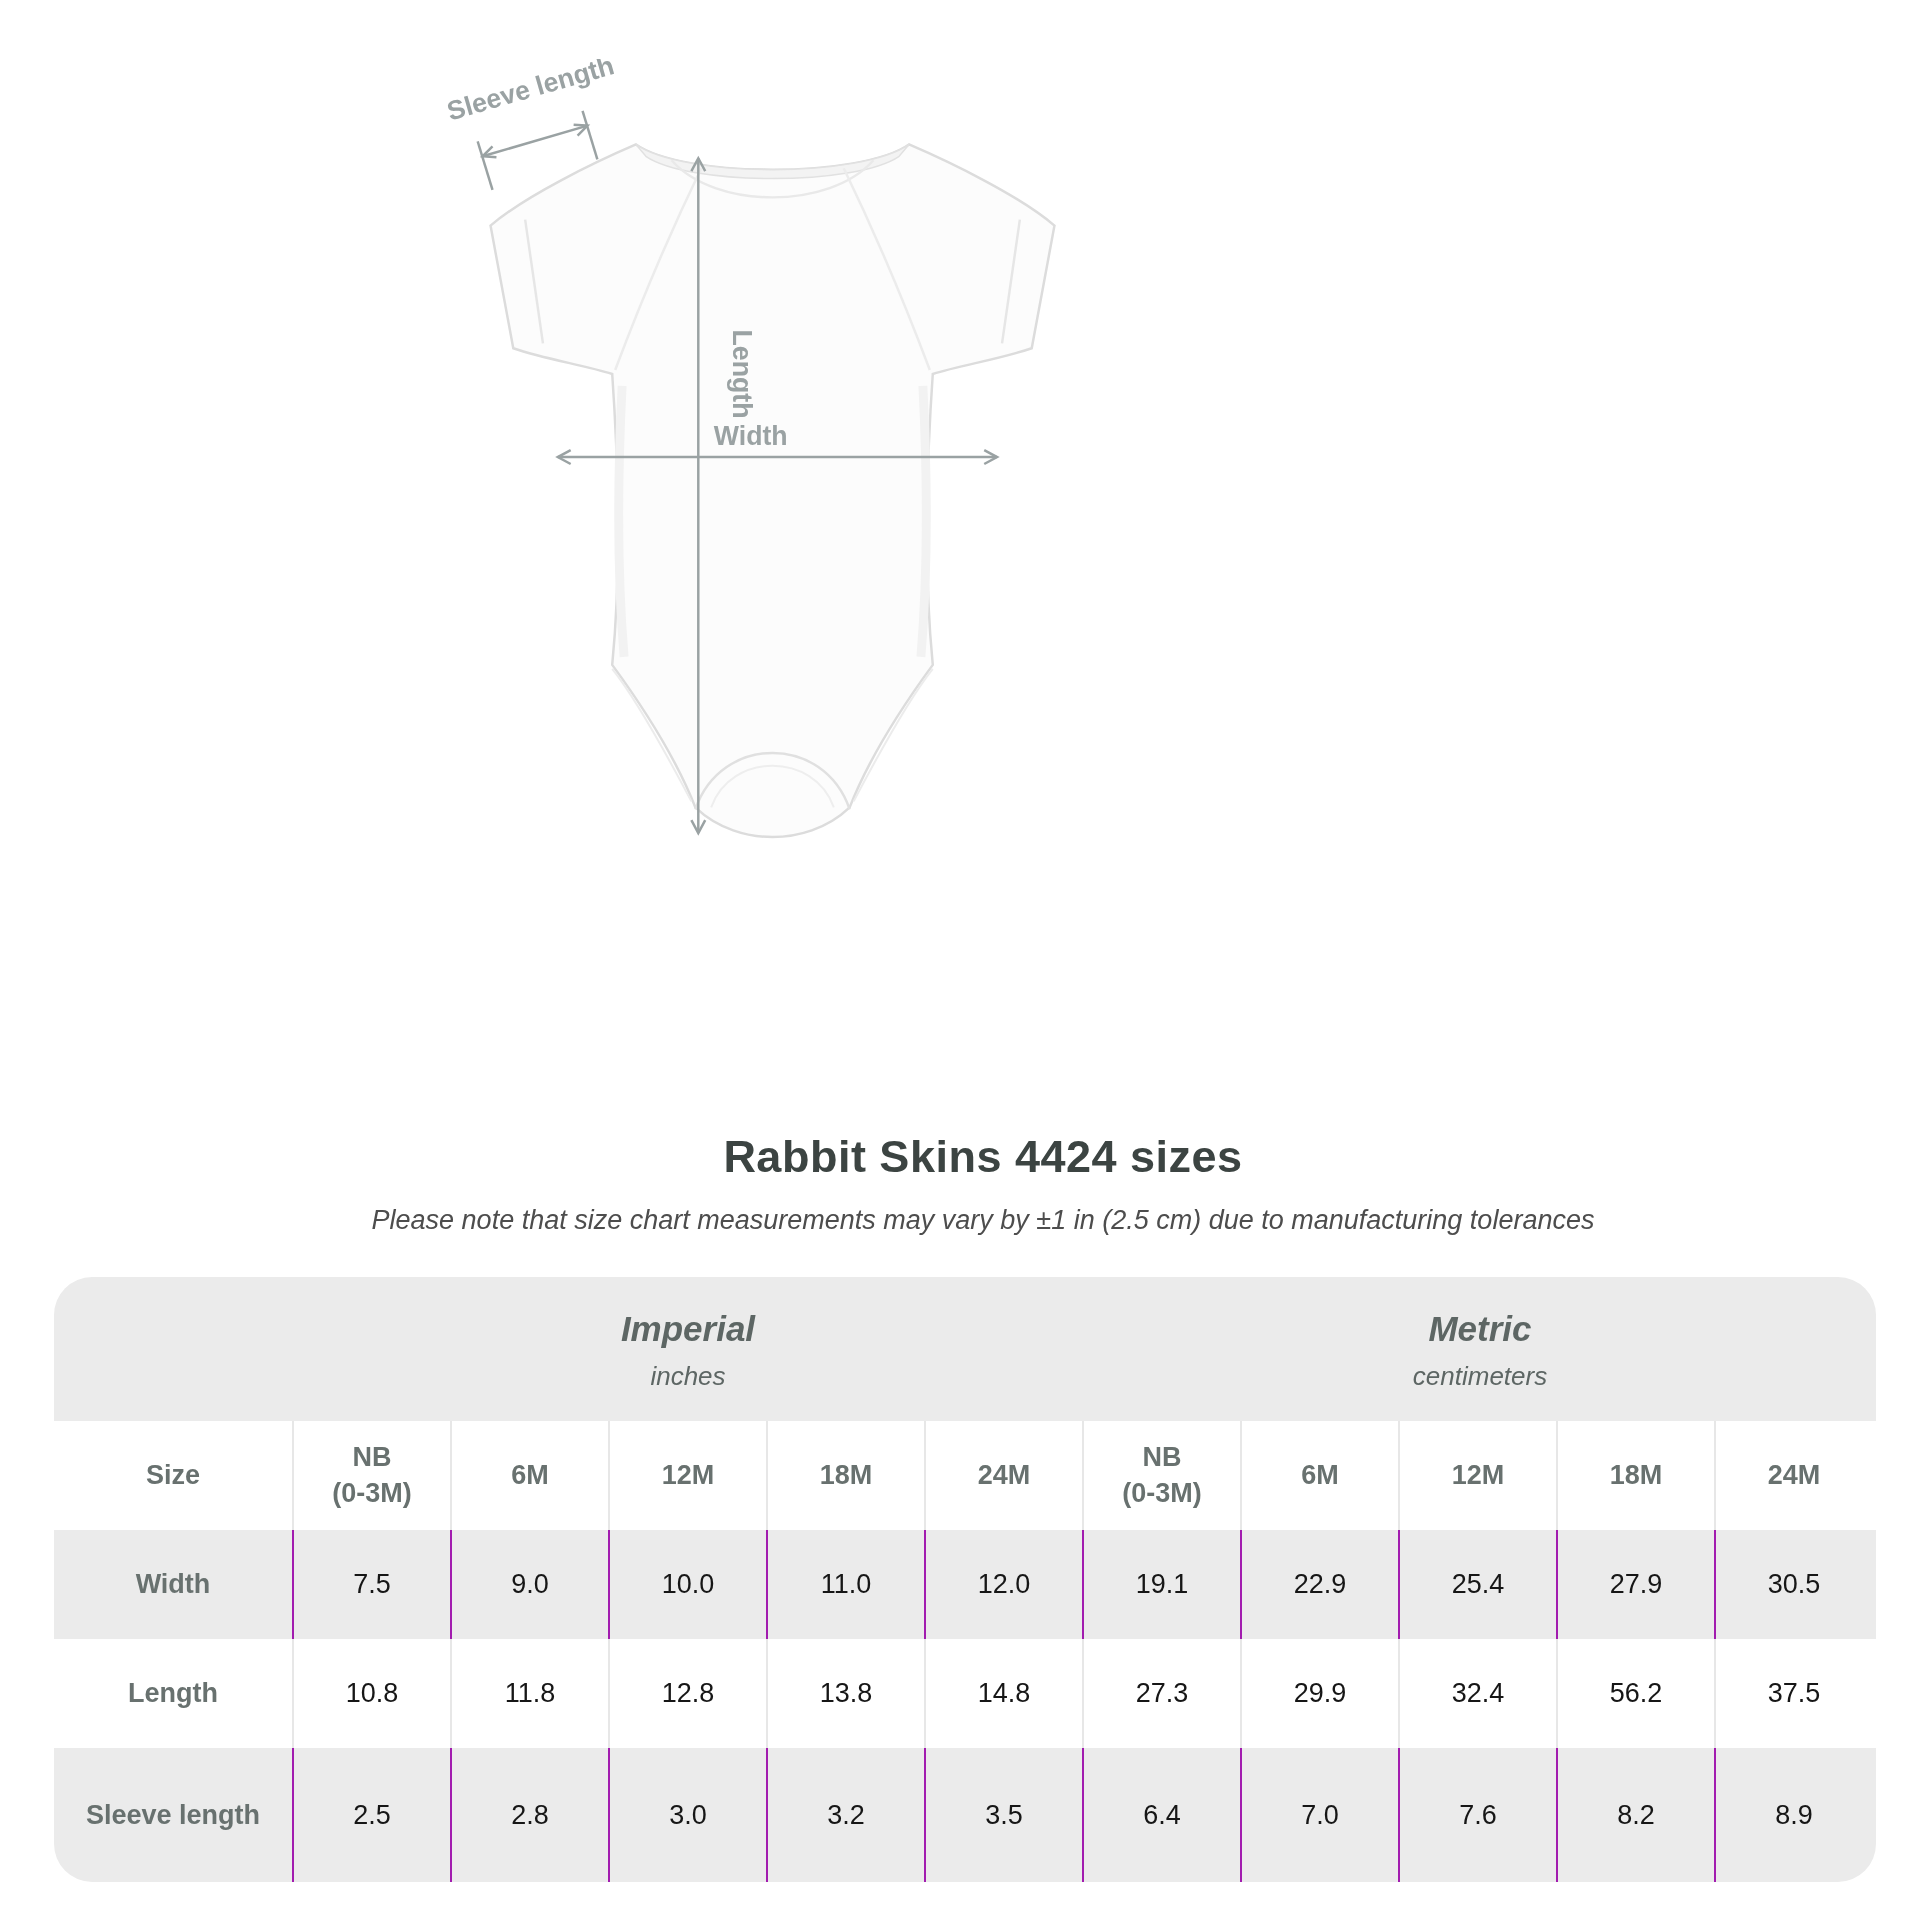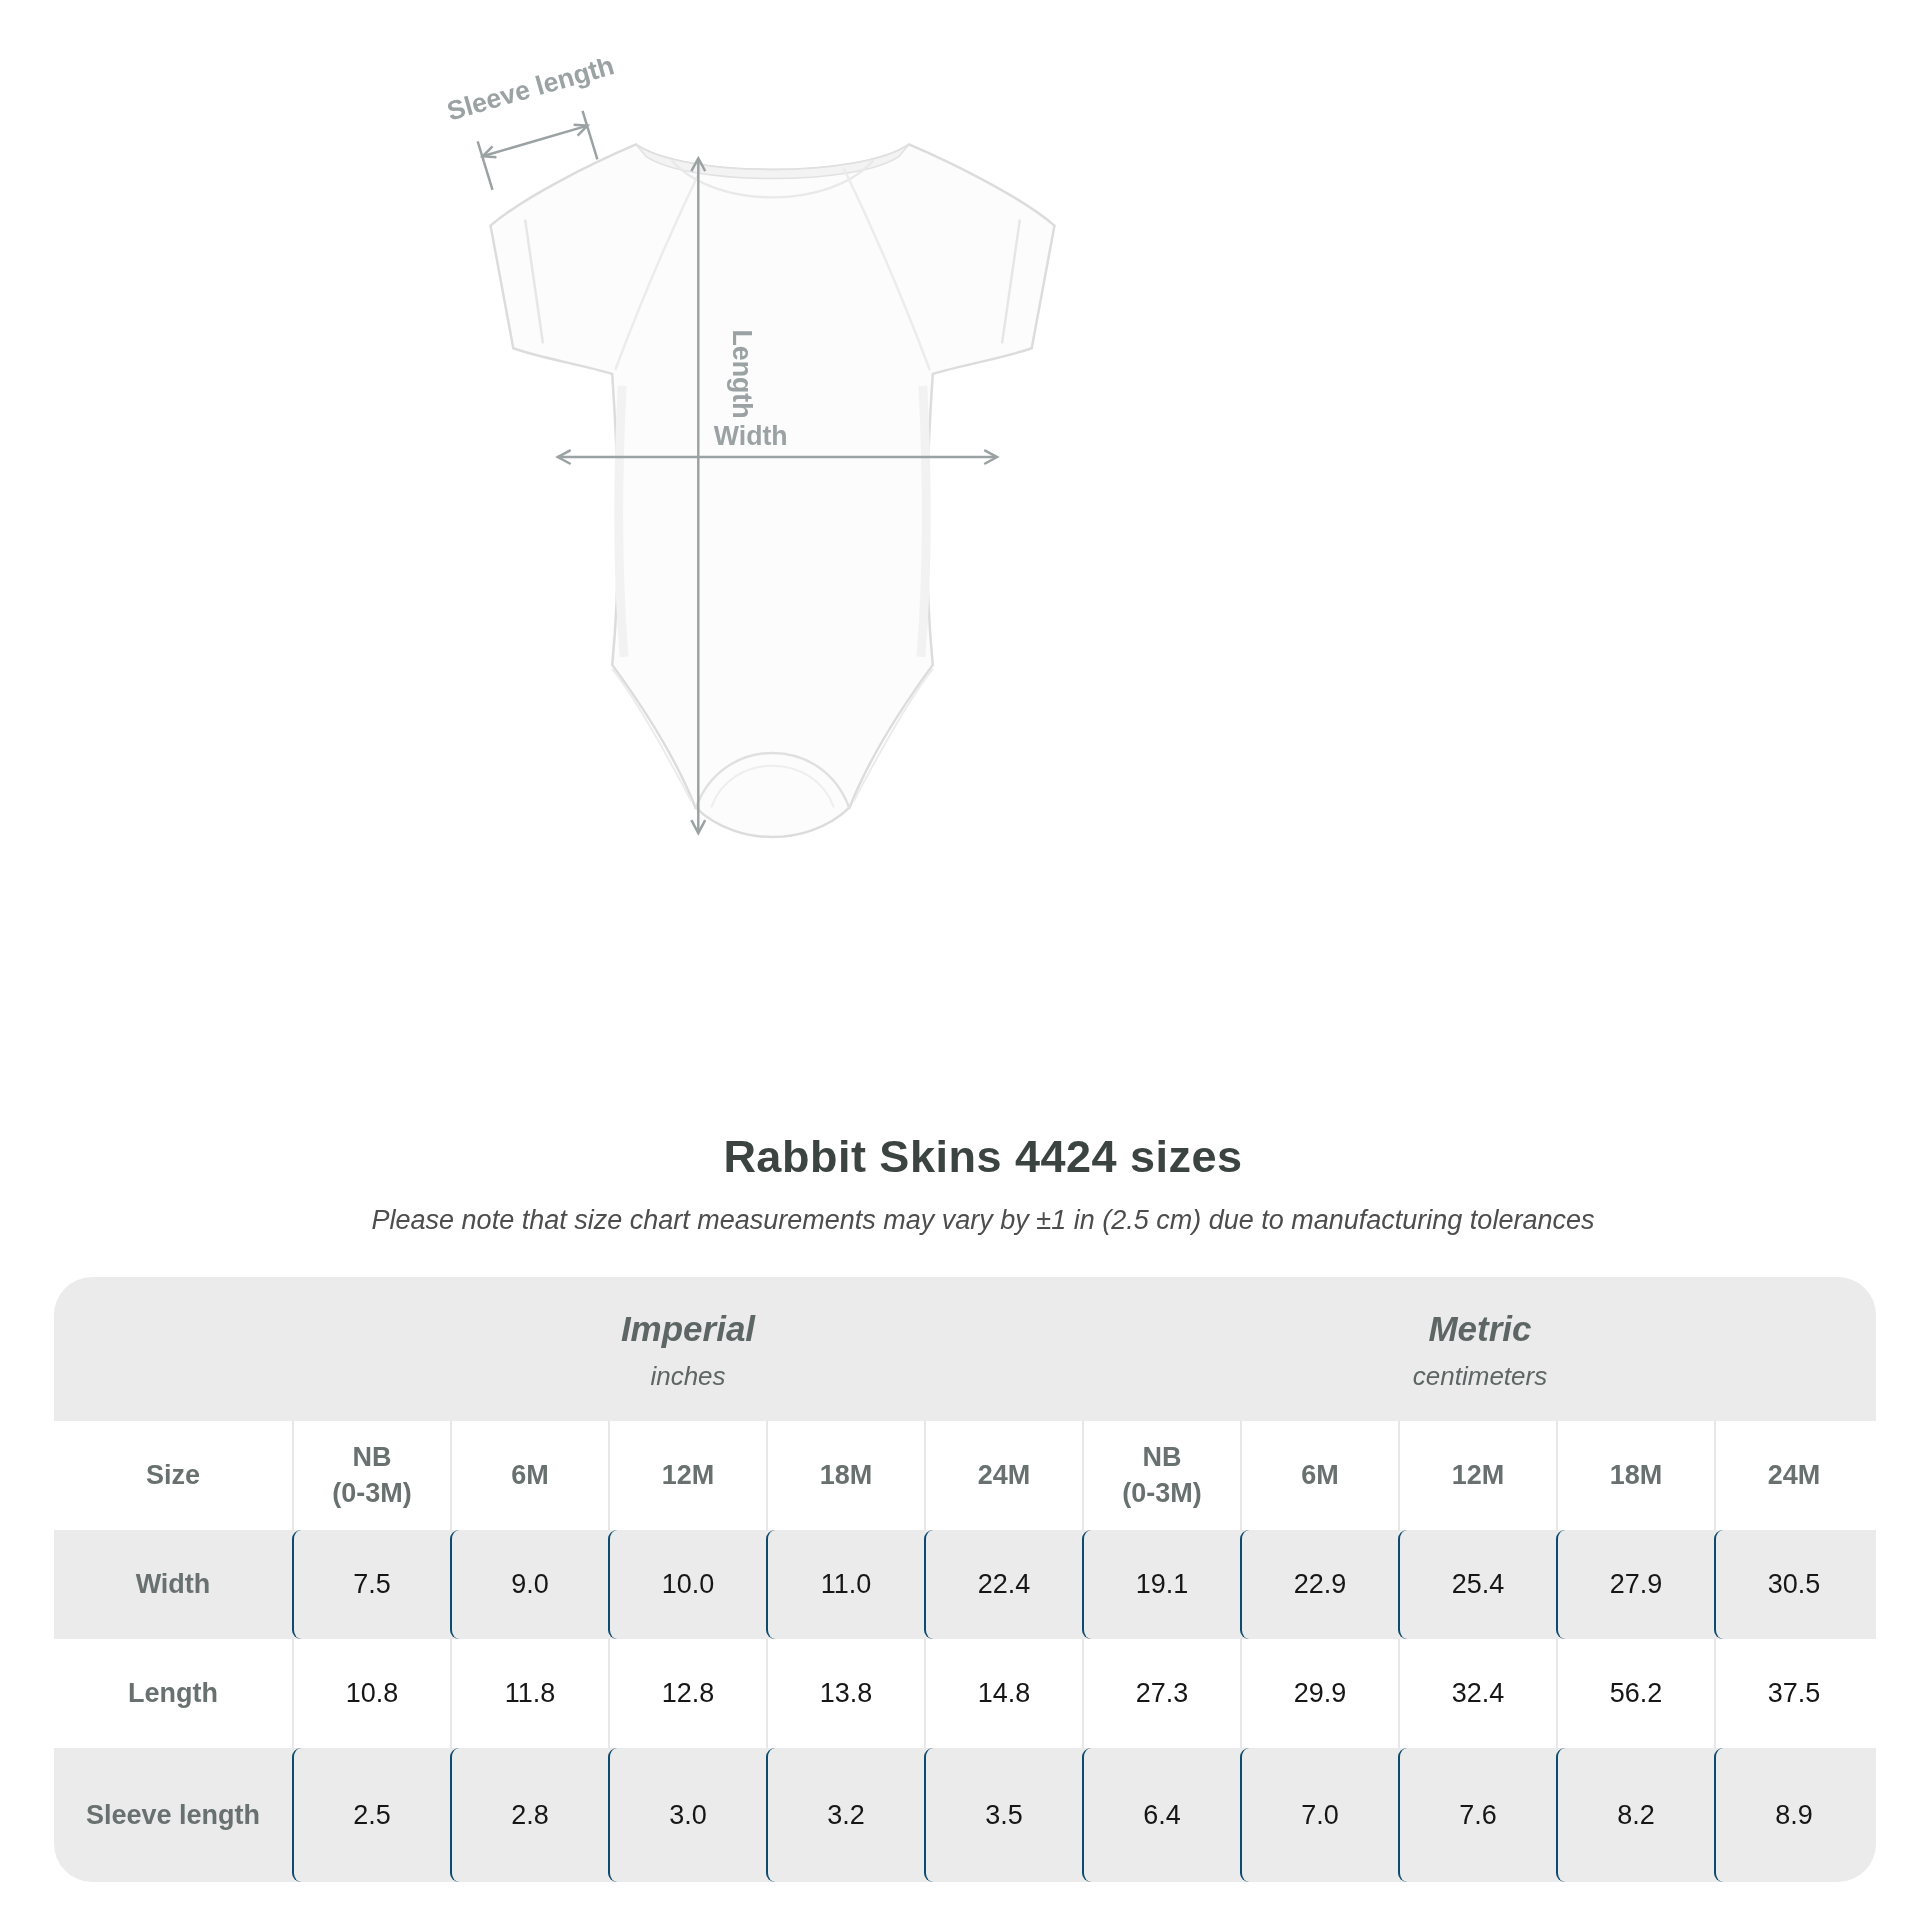--- a/index.html
+++ b/index.html
@@ -28,21 +28,21 @@
   .band-sub   { margin-top:12px; font-size:26px; font-style:italic; color:#5d6664; }
 
   .t-row { display:grid; grid-template-columns:238px repeat(10, 158px); }
   .t-row .cell { display:flex; align-items:center; justify-content:center; text-align:center; }
   .row-headers { height:109px; background:#ffffff; }
   .row-data    { height:109px; }
   .row-white   { background:#ffffff; }
   .row-gray    { background:#ebebeb; }
   .row-last    { height:134px; border-bottom-left-radius:38px; border-bottom-right-radius:38px; }
   .row-white .cell + .cell { border-left:2px solid #e7e7e7; }
-  .row-gray  .cell + .cell { border-left:2px solid #0c4a6e;border-radius:9px; }
+  .row-gray  .cell + .cell { border-left:2px solid #a21caf; }
 
   .col-head { font-size:27px; font-weight:bold; color:#68716f; line-height:1.3; white-space:pre-line; }
   .row-label { font-size:27px; font-weight:bold; color:#68716f; }
   .val { font-size:27px; color:#161616; }
 </style>
 </head>
 <body>
 
 <div class="page">
 
@@ -140,21 +140,21 @@
       <div class="cell col-head">18M</div>
       <div class="cell col-head">24M</div>
     </div>
 
     <div class="t-row row-data row-gray">
       <div class="cell row-label">Width</div>
       <div class="cell val">7.5</div>
       <div class="cell val">9.0</div>
       <div class="cell val">10.0</div>
       <div class="cell val">11.0</div>
-      <div class="cell val">22.4</div>
+      <div class="cell val">12.0</div>
       <div class="cell val">19.1</div>
       <div class="cell val">22.9</div>
       <div class="cell val">25.4</div>
       <div class="cell val">27.9</div>
       <div class="cell val">30.5</div>
     </div>
 
     <div class="t-row row-data row-white">
       <div class="cell row-label">Length</div>
       <div class="cell val">10.8</div>

